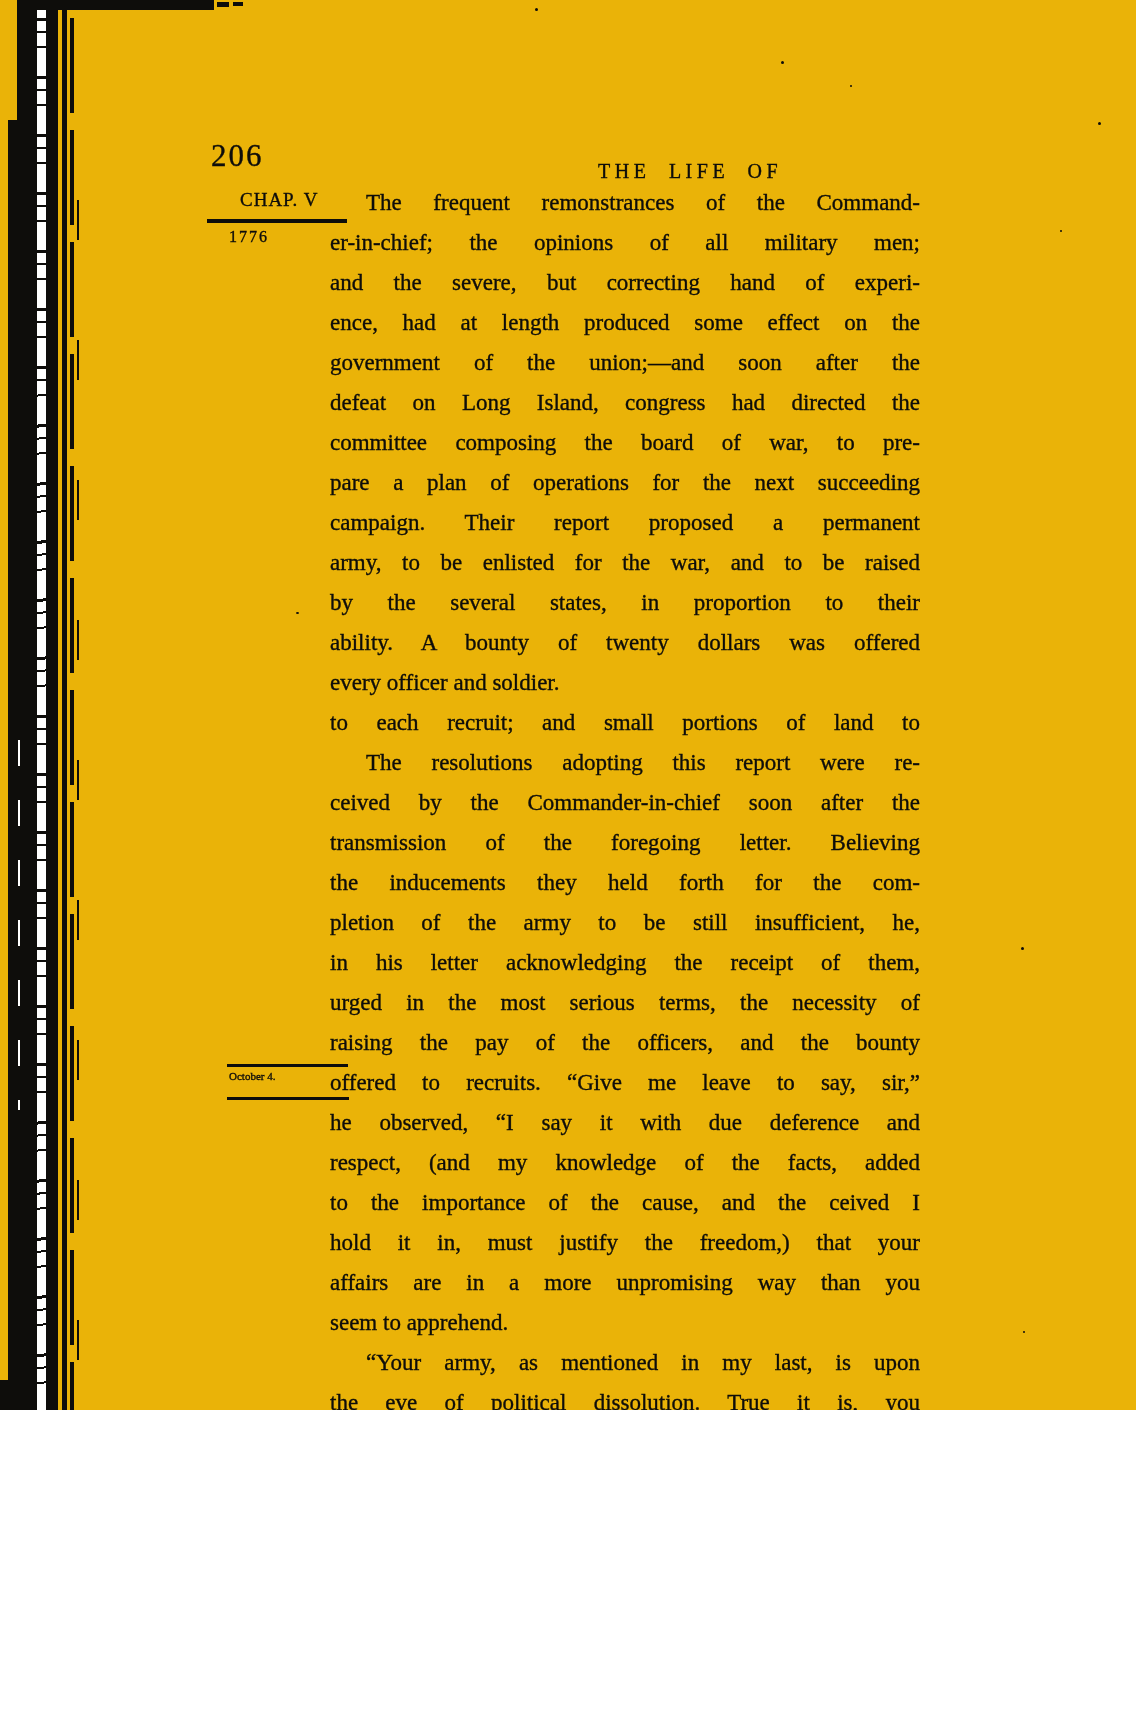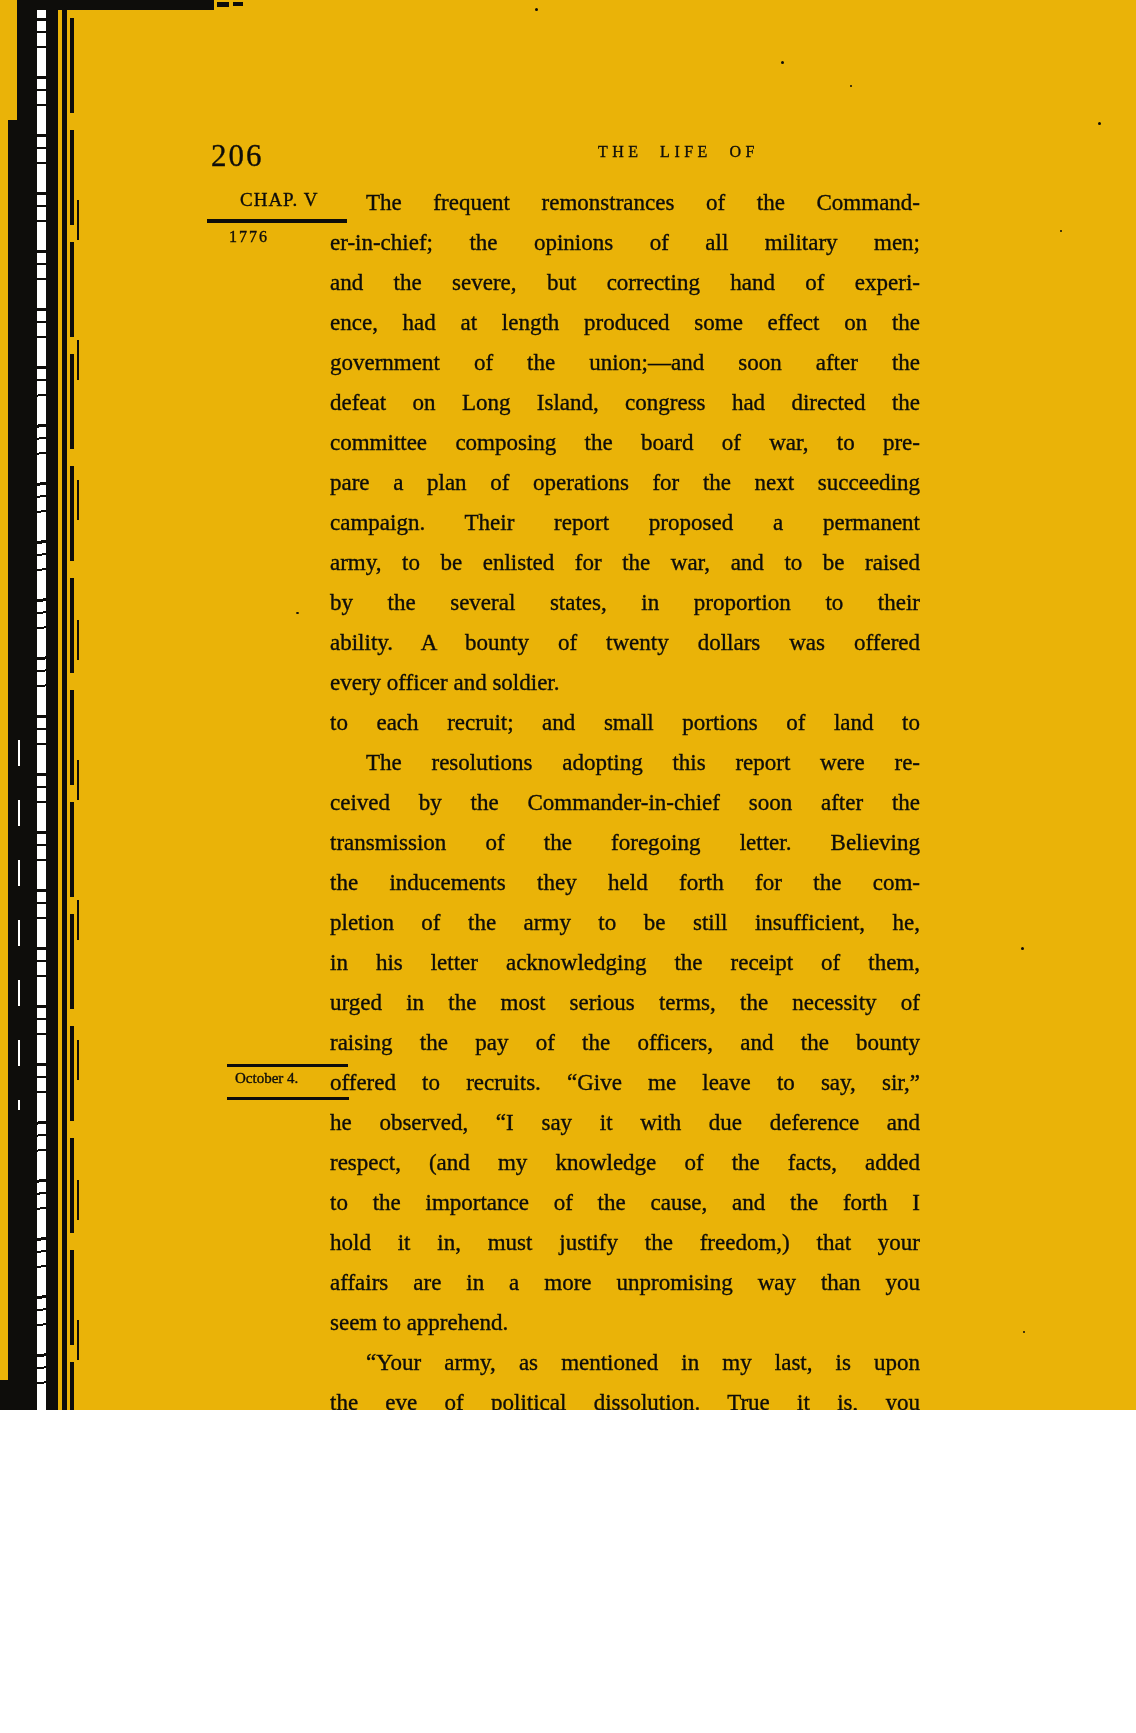--- a/index.html
+++ b/index.html
@@ -34,27 +34,27 @@
   .top-bar-dash1{position:absolute;left:217px;top:2px;width:12px;height:5px;background:#0e0d0b;}
   .top-bar-dash2{position:absolute;left:233px;top:2px;width:10px;height:4px;background:#0e0d0b;}
   .bottom-bar{position:absolute;left:0;top:1681px;width:1136px;height:23px;background:#0e0d0b;}
   .bottom-bar-left{position:absolute;left:0;top:1670px;width:130px;height:14px;background:#0e0d0b;}
   .bottom-bar-rise{position:absolute;left:1100px;top:1662px;width:36px;height:22px;background:#0e0d0b;
     clip-path:polygon(0 100%,100% 0,100% 100%);}
   .speck{position:absolute;background:#0e0d0b;border-radius:50%;}
   
   .ink{ -webkit-text-stroke:0.35px #0e0d0b; }
   .page-number{position:absolute;left:211px;top:138px;font-size:31px;letter-spacing:2px;}
-  .running-header{position:absolute;left:598px;top:143px;font-size:16px;
+  .running-header{position:absolute;left:598px;top:160px;font-size:20px;
     letter-spacing:4.5px;word-spacing:9px;}
   .chap-label{position:absolute;left:240px;top:189px;font-size:19px;letter-spacing:1px;}
   .chap-rule{position:absolute;left:207px;top:219px;width:140px;height:4px;background:#0e0d0b;}
   .year-label{position:absolute;left:229px;top:228px;font-size:16px;letter-spacing:2px;}
   .date-rule-top{position:absolute;left:227px;top:1064px;width:121px;height:3px;background:#0e0d0b;}
-  .date-label{position:absolute;left:235px;top:1070px;font-size:15px;}
+  .date-label{position:absolute;left:229px;top:1070px;font-size:11px;}
   .date-rule-bottom{position:absolute;left:227px;top:1097px;width:122px;height:3px;background:#0e0d0b;}
   .body-text{
     position:absolute;left:330px;top:183px;width:590px;
     font-size:23px;line-height:40px;
   }
   .line{
     height:40px;overflow:visible;white-space:normal;
     text-align:justify;text-align-last:justify;
   }
   .line.para-end{text-align:left;text-align-last:left;}
@@ -124,21 +124,21 @@
     <div class="line">ceived by the Commander-in-chief soon after the</div>
     <div class="line">transmission of the foregoing letter. Believing</div>
     <div class="line">the inducements they held forth for the com-</div>
     <div class="line">pletion of the army to be still insufficient, he,</div>
     <div class="line">in his letter acknowledging the receipt of them,</div>
     <div class="line">urged in the most serious terms, the necessity of</div>
     <div class="line">raising the pay of the officers, and the bounty</div>
     <div class="line">offered to recruits. “Give me leave to say, sir,”</div>
     <div class="line">he observed, “I say it with due deference and</div>
     <div class="line">respect, (and my knowledge of the facts, added</div>
-    <div class="line">to the importance of the cause, and the forth I</div>
+    <div class="line">to the importance of the cause, and the ceived I</div>
     <div class="line">hold it in, must justify the freedom,) that your</div>
     <div class="line">affairs are in a more unpromising way than you</div>
     <div class="line para-end">seem to apprehend.</div>
     <div class="line indent">“Your army, as mentioned in my last, is upon</div>
     <div class="line">the eve of political dissolution. True it is, you</div>
   </div>
 
 </div>
 
 </body></html>

